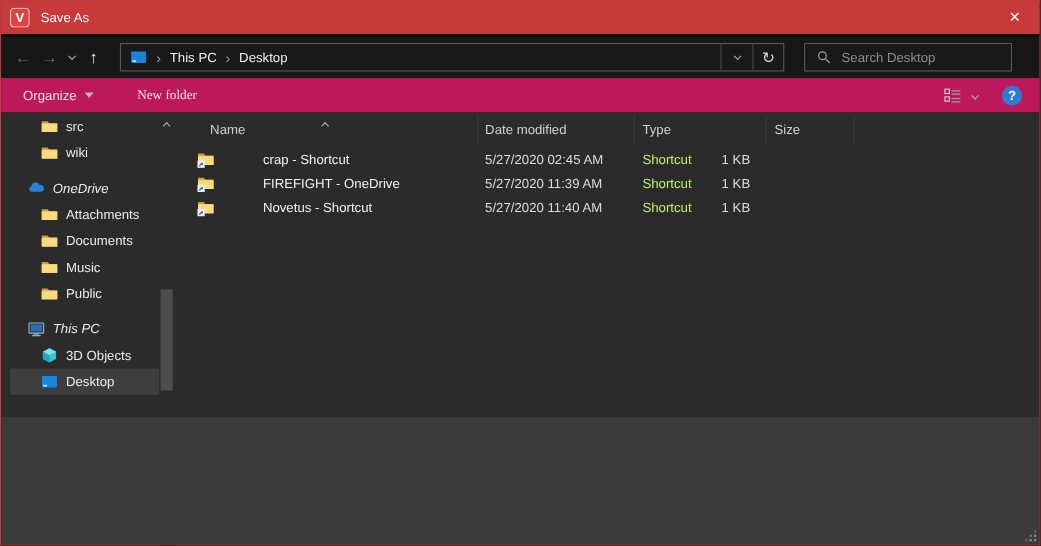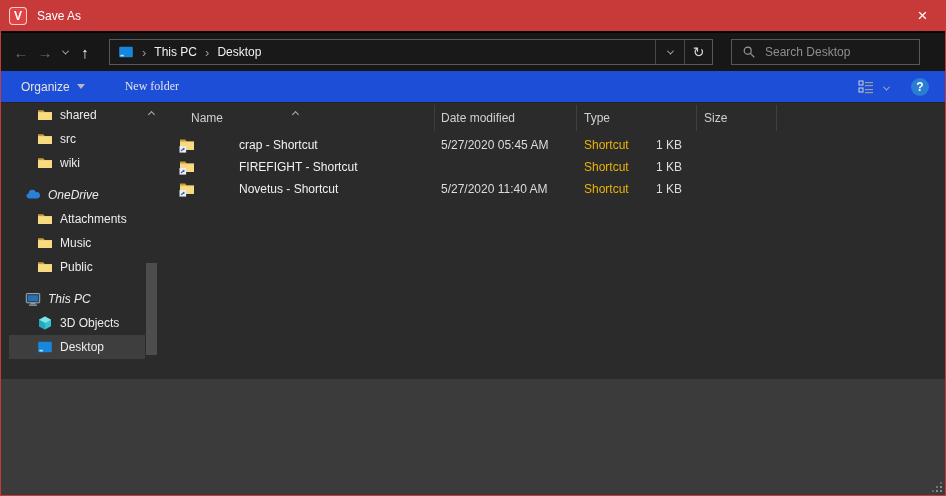--- a/index.html
+++ b/index.html
@@ -46,21 +46,21 @@
                   align-items:center; justify-content:center; color:#d6d6d6; font-size:14px; }
 
   .searchbox { margin-left:18px; width:189px; height:26px; border:1px solid #585858;
                background:#191919; display:flex; align-items:center; padding-left:10px; }
   .searchbox .mag { width:14px; height:14px; margin-right:9px; }
   .searchbox input { background:transparent; border:none; outline:none; color:#8e8e8e;
                      font-size:12px; font-family:inherit; width:140px; }
   .searchbox input::placeholder { color:#8e8e8e; opacity:1; }
 
   
-  .toolbar { position:absolute; left:0; top:70px; right:0; height:32px; background:#1d4ed8;
+  .toolbar { position:absolute; left:0; top:70px; right:0; height:32px; background:#be185d;
              border-bottom:1px solid #232323; display:flex; align-items:center; }
   .tb-btn { display:flex; align-items:center; gap:7px; color:#e4e4e4; }
   .tb-organize { margin-left:20px; }
   .tb-newfolder { margin-left:40px;font-family:Liberation Serif, serif; }
   .tri-down { width:0; height:0; border-left:4px solid transparent; border-right:4px solid transparent;
               border-top:5px solid #b8b8b8; }
   .tb-right { margin-left:auto; display:flex; align-items:center; margin-right:16px; }
   .view-icon { width:16px; height:14px; }
   .tb-chev { margin-left:10px; margin-right:22px; }
   .help-btn { width:18px; height:18px; border-radius:50%; background:#2b7cd3; color:#fff;
@@ -88,21 +88,21 @@
   .h-name { left:30px; } .h-date { left:280px; } .h-type { left:423px; } .h-size { left:543px; }
   .h-sep { position:absolute; top:2px; height:26px; width:1px; background:#3f3f3f; }
   .sort-chev { position:absolute; left:132px; top:3px; }
 
   .rows { position:absolute; left:160px; top:133px; width:780px; }
   .frow { position:relative; height:22px; }
   .frow .icon { position:absolute; left:18px; top:3px; width:16px; height:16px; }
   .cell { position:absolute; top:0; line-height:22px; white-space:nowrap; }
   .c-name { left:42px; color:#f1f1f1;margin-left:36px; }
   .c-date { left:280px; color:#dcdcdc; }
-  .c-type { left:423px; color:#eab308; }
+  .c-type { left:423px; color:#bef264; }
   .c-size { left:495px; width:105px; text-align:left; color:#dcdcdc; }
 
   
   .bottom { position:absolute; left:0; top:378px; right:0; bottom:0; background:#3b3b3b; }
 
   .grip { position:absolute; right:3px; bottom:3px; width:12px; height:12px; }
   .grip::before { content:""; position:absolute; right:0; bottom:0; width:2px; height:2px;
     background:#8a8a8a;
     box-shadow:-4px 0 #8a8a8a, -8px 0 #666, 0 -4px #8a8a8a, 0 -8px #666, -4px -4px #777; }
 
@@ -187,30 +187,20 @@
 
   <div class="sidebar">
       <div class="sb-item lvl2">
       <span class="icon">
           <svg viewBox="0 0 16 16">
             <path d="M1 3.2h5.2l1.5 1.9H15v8H1z" fill="#c99b3f"></path>
             <path d="M1 5h14v8H1z" fill="#f3cf6e"></path>
             <path d="M1 5.9h14v7.1H1z" fill="#f8da82"></path>
           </svg>
         </span>
-      <span class="sb-label">shared</span>
-    </div>
-      <div class="sb-item lvl2">
-      <span class="icon">
-          <svg viewBox="0 0 16 16">
-            <path d="M1 3.2h5.2l1.5 1.9H15v8H1z" fill="#c99b3f"></path>
-            <path d="M1 5h14v8H1z" fill="#f3cf6e"></path>
-            <path d="M1 5.9h14v7.1H1z" fill="#f8da82"></path>
-          </svg>
-        </span>
       <span class="sb-label">src</span>
     </div>
       <div class="sb-item lvl2">
       <span class="icon">
           <svg viewBox="0 0 16 16">
             <path d="M1 3.2h5.2l1.5 1.9H15v8H1z" fill="#c99b3f"></path>
             <path d="M1 5h14v8H1z" fill="#f3cf6e"></path>
             <path d="M1 5.9h14v7.1H1z" fill="#f8da82"></path>
           </svg>
         </span>
@@ -226,20 +216,30 @@
     </div>
       <div class="sb-item lvl2">
       <span class="icon">
           <svg viewBox="0 0 16 16">
             <path d="M1 3.2h5.2l1.5 1.9H15v8H1z" fill="#c99b3f"></path>
             <path d="M1 5h14v8H1z" fill="#f3cf6e"></path>
             <path d="M1 5.9h14v7.1H1z" fill="#f8da82"></path>
           </svg>
         </span>
       <span class="sb-label">Attachments</span>
+    </div>
+      <div class="sb-item lvl2">
+      <span class="icon">
+          <svg viewBox="0 0 16 16">
+            <path d="M1 3.2h5.2l1.5 1.9H15v8H1z" fill="#c99b3f"></path>
+            <path d="M1 5h14v8H1z" fill="#f3cf6e"></path>
+            <path d="M1 5.9h14v7.1H1z" fill="#f8da82"></path>
+          </svg>
+        </span>
+      <span class="sb-label">Documents</span>
     </div>
       <div class="sb-item lvl2">
       <span class="icon">
           <svg viewBox="0 0 16 16">
             <path d="M1 3.2h5.2l1.5 1.9H15v8H1z" fill="#c99b3f"></path>
             <path d="M1 5h14v8H1z" fill="#f3cf6e"></path>
             <path d="M1 5.9h14v7.1H1z" fill="#f8da82"></path>
           </svg>
         </span>
       <span class="sb-label">Music</span>
@@ -315,36 +315,37 @@
           <svg viewBox="0 0 16 16">
             <path d="M1 2.6h5.2l1.5 1.9H15v8.4H1z" fill="#c99b3f"></path>
             <path d="M1 4.5h14v8.4H1z" fill="#f3cf6e"></path>
             <path d="M1 5.4h14v7.5H1z" fill="#f8da82"></path>
             <rect x="0.5" y="9" width="6.6" height="6.6" fill="#ececec"></rect>
             <path d="M2.1 14 L5 11.1" stroke="#2a63c6" stroke-width="1.1" fill="none"></path>
             <path d="M5.4 10.7v2.3h-2.3z" fill="#2a63c6"></path>
           </svg>
         </span>
       <span class="cell c-name">crap - Shortcut</span>
-      <span class="cell c-date">5/27/2020 05:45 AM</span>
+      <span class="cell c-date">5/27/2020 02:45 AM</span>
       <span class="cell c-type">Shortcut</span>
       <span class="cell c-size">1 KB</span>
     </div>
       <div class="frow">
       <span class="icon">
           <svg viewBox="0 0 16 16">
             <path d="M1 2.6h5.2l1.5 1.9H15v8.4H1z" fill="#c99b3f"></path>
             <path d="M1 4.5h14v8.4H1z" fill="#f3cf6e"></path>
             <path d="M1 5.4h14v7.5H1z" fill="#f8da82"></path>
             <rect x="0.5" y="9" width="6.6" height="6.6" fill="#ececec"></rect>
             <path d="M2.1 14 L5 11.1" stroke="#2a63c6" stroke-width="1.1" fill="none"></path>
             <path d="M5.4 10.7v2.3h-2.3z" fill="#2a63c6"></path>
           </svg>
         </span>
-      <span class="cell c-name">FIREFIGHT - Shortcut</span>
+      <span class="cell c-name">FIREFIGHT - OneDrive</span>
+      <span class="cell c-date">5/27/2020 11:39 AM</span>
       <span class="cell c-type">Shortcut</span>
       <span class="cell c-size">1 KB</span>
     </div>
       <div class="frow">
       <span class="icon">
           <svg viewBox="0 0 16 16">
             <path d="M1 2.6h5.2l1.5 1.9H15v8.4H1z" fill="#c99b3f"></path>
             <path d="M1 4.5h14v8.4H1z" fill="#f3cf6e"></path>
             <path d="M1 5.4h14v7.5H1z" fill="#f8da82"></path>
             <rect x="0.5" y="9" width="6.6" height="6.6" fill="#ececec"></rect>

